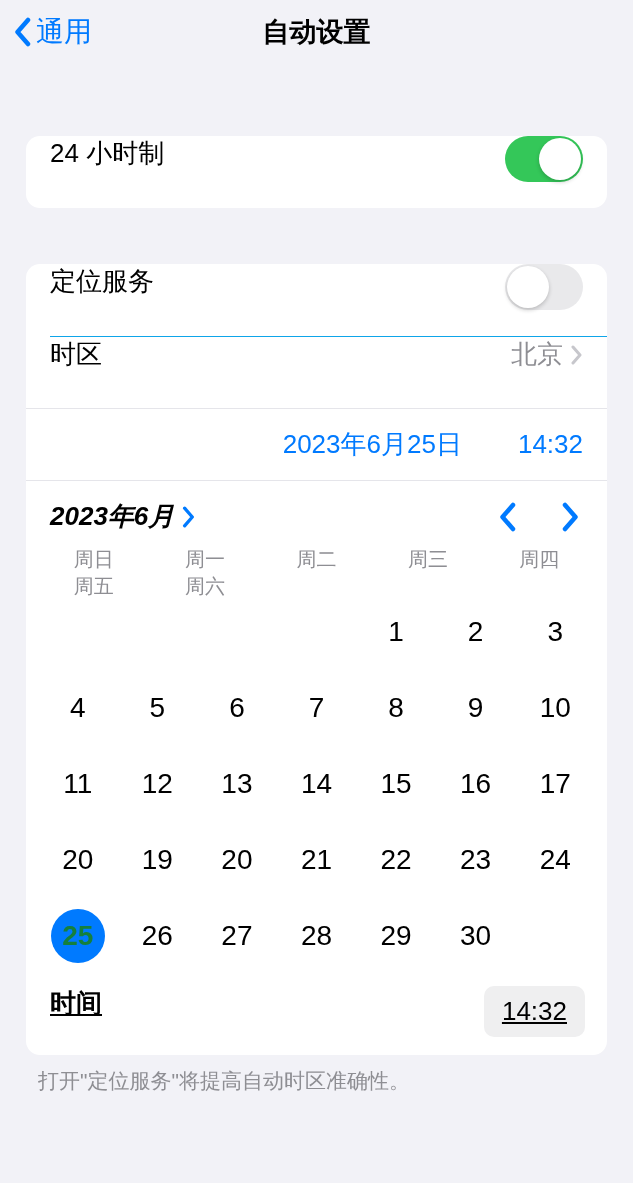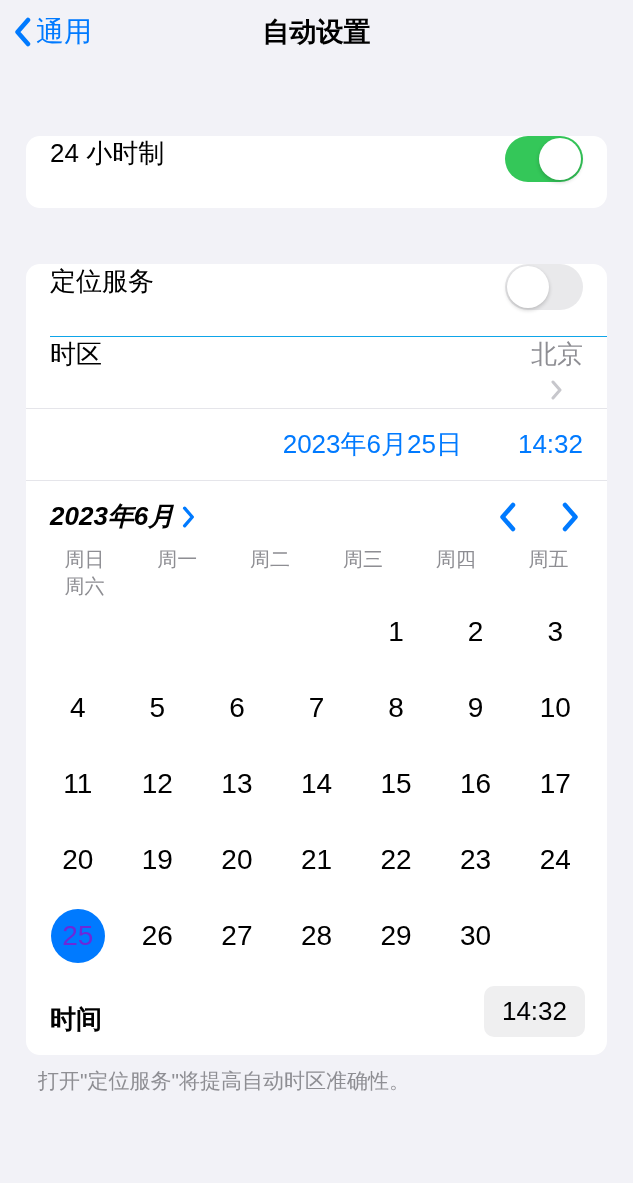--- a/index.html
+++ b/index.html
@@ -76,21 +76,20 @@
       position: absolute;
       top: 2px;
       box-shadow: 0 2px 4px rgba(0,0,0,0.2);
     }
     .toggle.on .knob { right: 2px; }
     .toggle.off .knob { left: 2px; }
     .row-value-container {
       display: flex;
       align-items: center;
       gap: 8px;
-      flex-direction: column;
     }
     .row-value {
       font-size: 26px;
       color: #8e8e93;
     }
     .disclosure-chevron {
       width: 12px;
       height: 20px;
       color: #c7c7cc;
     }
@@ -132,21 +131,21 @@
       gap: 44px;
     }
     .nav-arrow {
       width: 20px;
       height: 30px;
       color: #007aff;
       cursor: pointer;
     }
     .weekday-row {
       display: grid;
-      grid-template-columns: repeat(6, 1fr);
+      grid-template-columns: repeat(5, 1fr);
       padding: 4px 12px 4px 12px;
       color: #8e8e93;
       font-size: 20px;
       text-align: center;
     }
     .calendar-grid {
       display: grid;
       grid-template-columns: repeat(7, 1fr);
       padding: 0 12px 8px 12px;
       row-gap: 20px;
@@ -167,28 +166,29 @@
       position: absolute;
       width: 54px;
       height: 54px;
       background: #007aff;
       border-radius: 50%;
       z-index: 0;
     }
     .day-cell.selected .num {
       position: relative;
       z-index: 1;
-      color: #6d28d9;
-      font-weight: 400;
+      color: #15803d;
+      font-weight: 700;
     }
     .time-row {
       display: flex;
-      align-items: flex-end;
+      align-items: flex-start;
       justify-content: space-between;
       padding: 14px 22px 18px 24px;
+      text-decoration: underline;
     }
     .time-label { font-size: 26px; font-weight: 600; }
     .time-pill {
       background: #efeff0;
       border-radius: 10px;
       padding: 10px 18px;
       font-size: 26px;
       cursor: pointer;
     }
     .footer-note {

